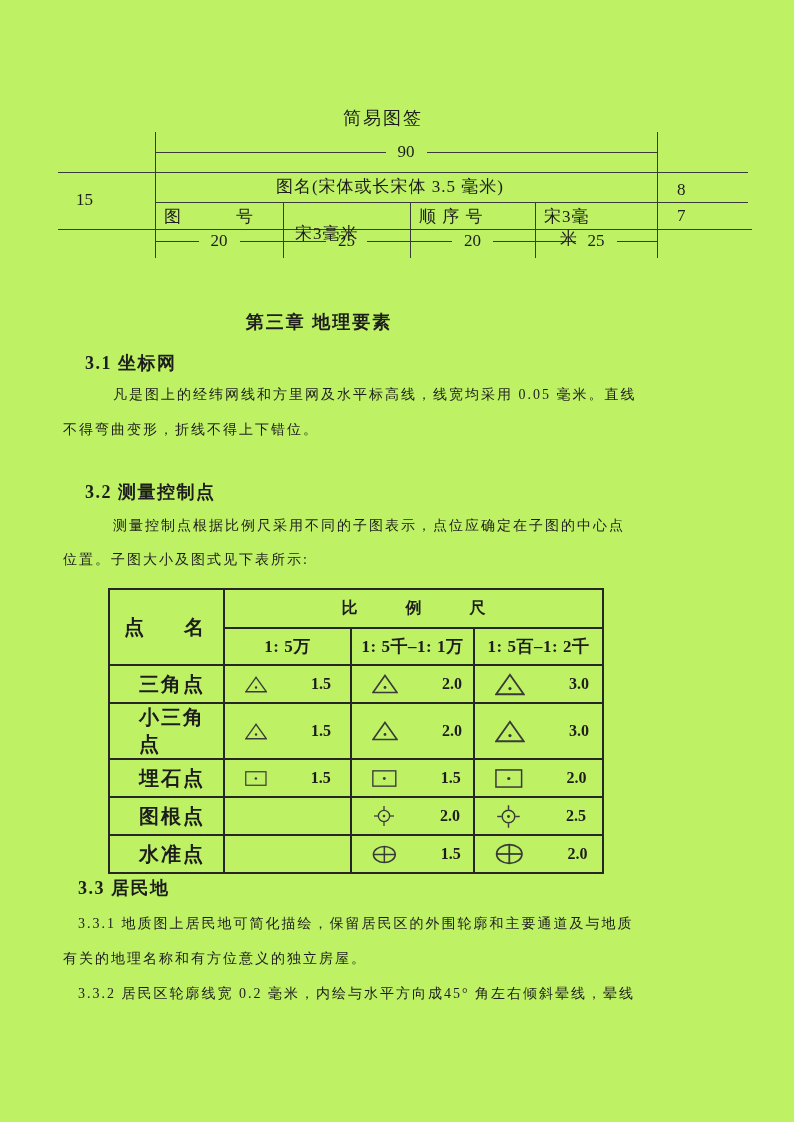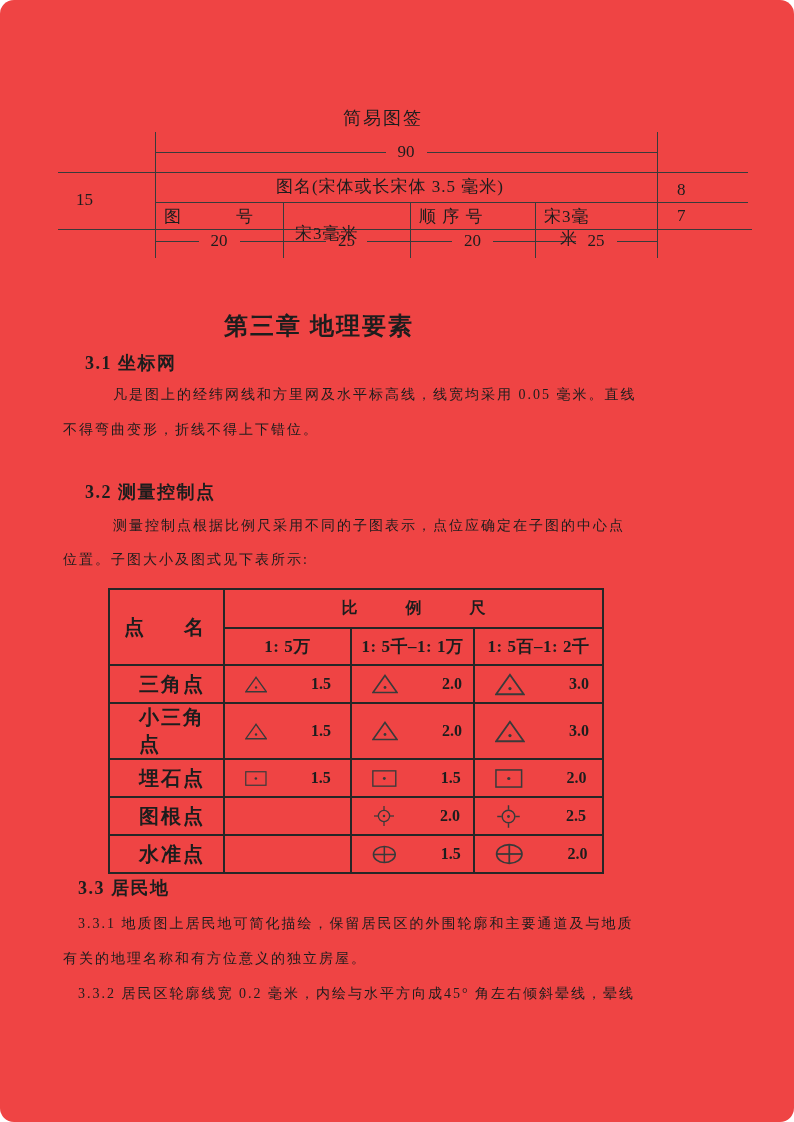--- a/index.html
+++ b/index.html
@@ -1,41 +1,40 @@
 <!DOCTYPE html>
 <html><head>
 <meta charset="utf-8">
 <style>
   * { margin:0; padding:0; box-sizing:border-box; }
   html,body { background:#ffffff; }
   .page {
     position:relative; width:794px; height:1122px; margin:0 auto;
-    background:#ef4444; overflow:hidden;
+    background:#bef264; overflow:hidden;
     font-family:"Liberation Serif","DejaVu Serif",serif;
     color:#1d1d1d;
-    border-radius:14px;
   }
   .hline { position:absolute; height:0; border-top:1.5px solid #3a3a3a; }
   .vline { position:absolute; width:0; border-left:1.5px solid #3a3a3a; }
 
   
   .diagram-title { position:absolute; top:106px; left:0; width:766px; text-align:center;
     font-size:18px; letter-spacing:2px; }
   .dim { position:absolute; display:flex; align-items:center; height:22px; font-size:17px;text-align:center; }
   .dim .ln { flex:1; border-top:1.5px solid #3a3a3a; }
   .dim .lbl { padding:0 12px; line-height:22px; }
   .diag-row1-label { position:absolute; left:155px; top:173px; width:470px; text-align:center;
     font-size:17px; line-height:28px; letter-spacing:1px; }
   .diag-cell { position:absolute; top:204px; height:26px; font-size:17px; line-height:26px; letter-spacing:1px; padding-left:9px; }
   .side-num { position:absolute; font-size:17px; }
   .wrap-char { position:absolute; left:560px; top:227px; font-size:17px; z-index:2; }
 
   
   .chapter-title { position:absolute; top:310px; left:0; width:638px; text-align:center;
-    font-weight:bold; font-size:24px; letter-spacing:2px; }
+    font-weight:bold; font-size:18px; letter-spacing:2px; }
   .sec-heading { position:absolute; font-weight:bold; font-size:18px; letter-spacing:1.5px; }
   .body-line { position:absolute; left:63px; width:690px; font-size:14px; letter-spacing:2px; white-space:nowrap; }
   .indent { padding-left:50px; }
 
   
   .cp-table { position:absolute; left:108px; top:588px; border-collapse:collapse; table-layout:fixed; }
   .cp-table th, .cp-table td { border:2px solid #262626; overflow:hidden; }
   .th-point { width:115px; font-weight:bold; font-size:20px; text-align:left; padding-left:14px; }
   .th-scale { font-weight:bold; font-size:16px; text-align:center; height:39px; }
   .th-col { font-weight:bold; font-size:17px; text-align:center; height:37px; letter-spacing:0.5px; }

